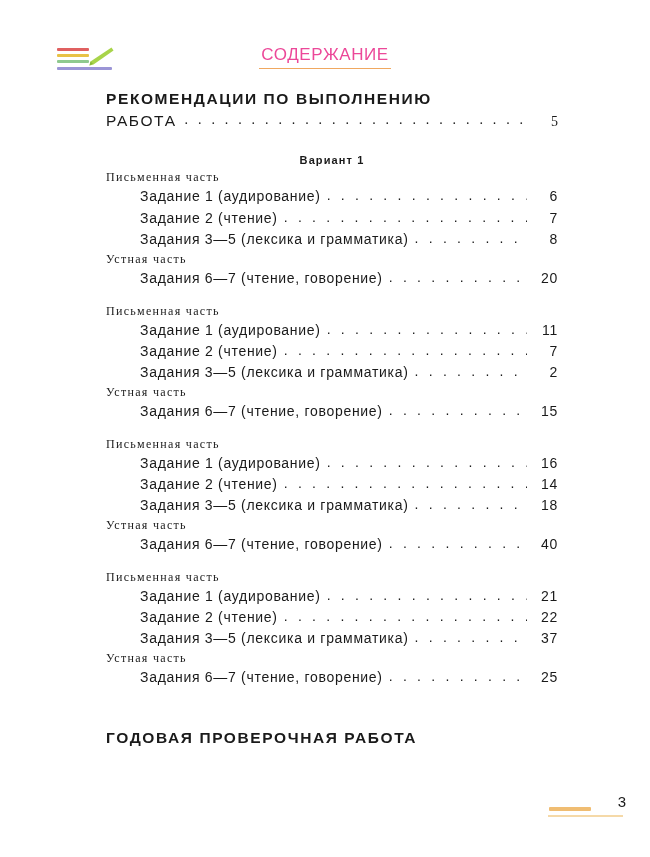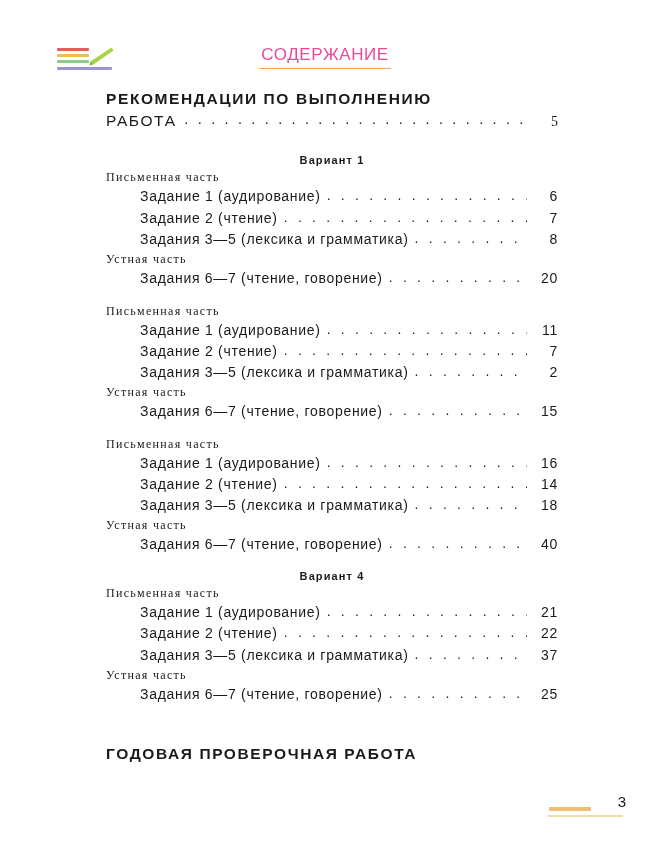--- a/index.html
+++ b/index.html
@@ -296,21 +296,20 @@
       <span class="leader">. . . . . . . . . . . . . . . . . . . . . . . . . . . . . . . . . . . . . . . . . . . . . . . . . . . . . . . . . . . . . . . . . . . . . . . . . .</span>
       <span class="pageno">18</span>
     </div>
     <div class="h-part">Устная часть</div>
     <div class="entry">
       <span class="label">Задания 6—7 (чтение, говорение)</span>
       <span class="leader">. . . . . . . . . . . . . . . . . . . . . . . . . . . . . . . . . . . . . . . . . . . . . . . . . . . . . . . . . . . . . . . . . . . . . . . . . .</span>
       <span class="pageno">40</span>
     </div>
     <div class="gap-md"></div>
-    <div class="h-variant">Вариант 4</div>
     <div class="h-part">Письменная часть</div>
     <div class="entry">
       <span class="label">Задание 1 (аудирование)</span>
       <span class="leader">. . . . . . . . . . . . . . . . . . . . . . . . . . . . . . . . . . . . . . . . . . . . . . . . . . . . . . . . . . . . . . . . . . . . . . . . . .</span>
       <span class="pageno">21</span>
     </div>
     <div class="entry">
       <span class="label">Задание 2 (чтение)</span>
       <span class="leader">. . . . . . . . . . . . . . . . . . . . . . . . . . . . . . . . . . . . . . . . . . . . . . . . . . . . . . . . . . . . . . . . . . . . . . . . . .</span>
       <span class="pageno">22</span>

